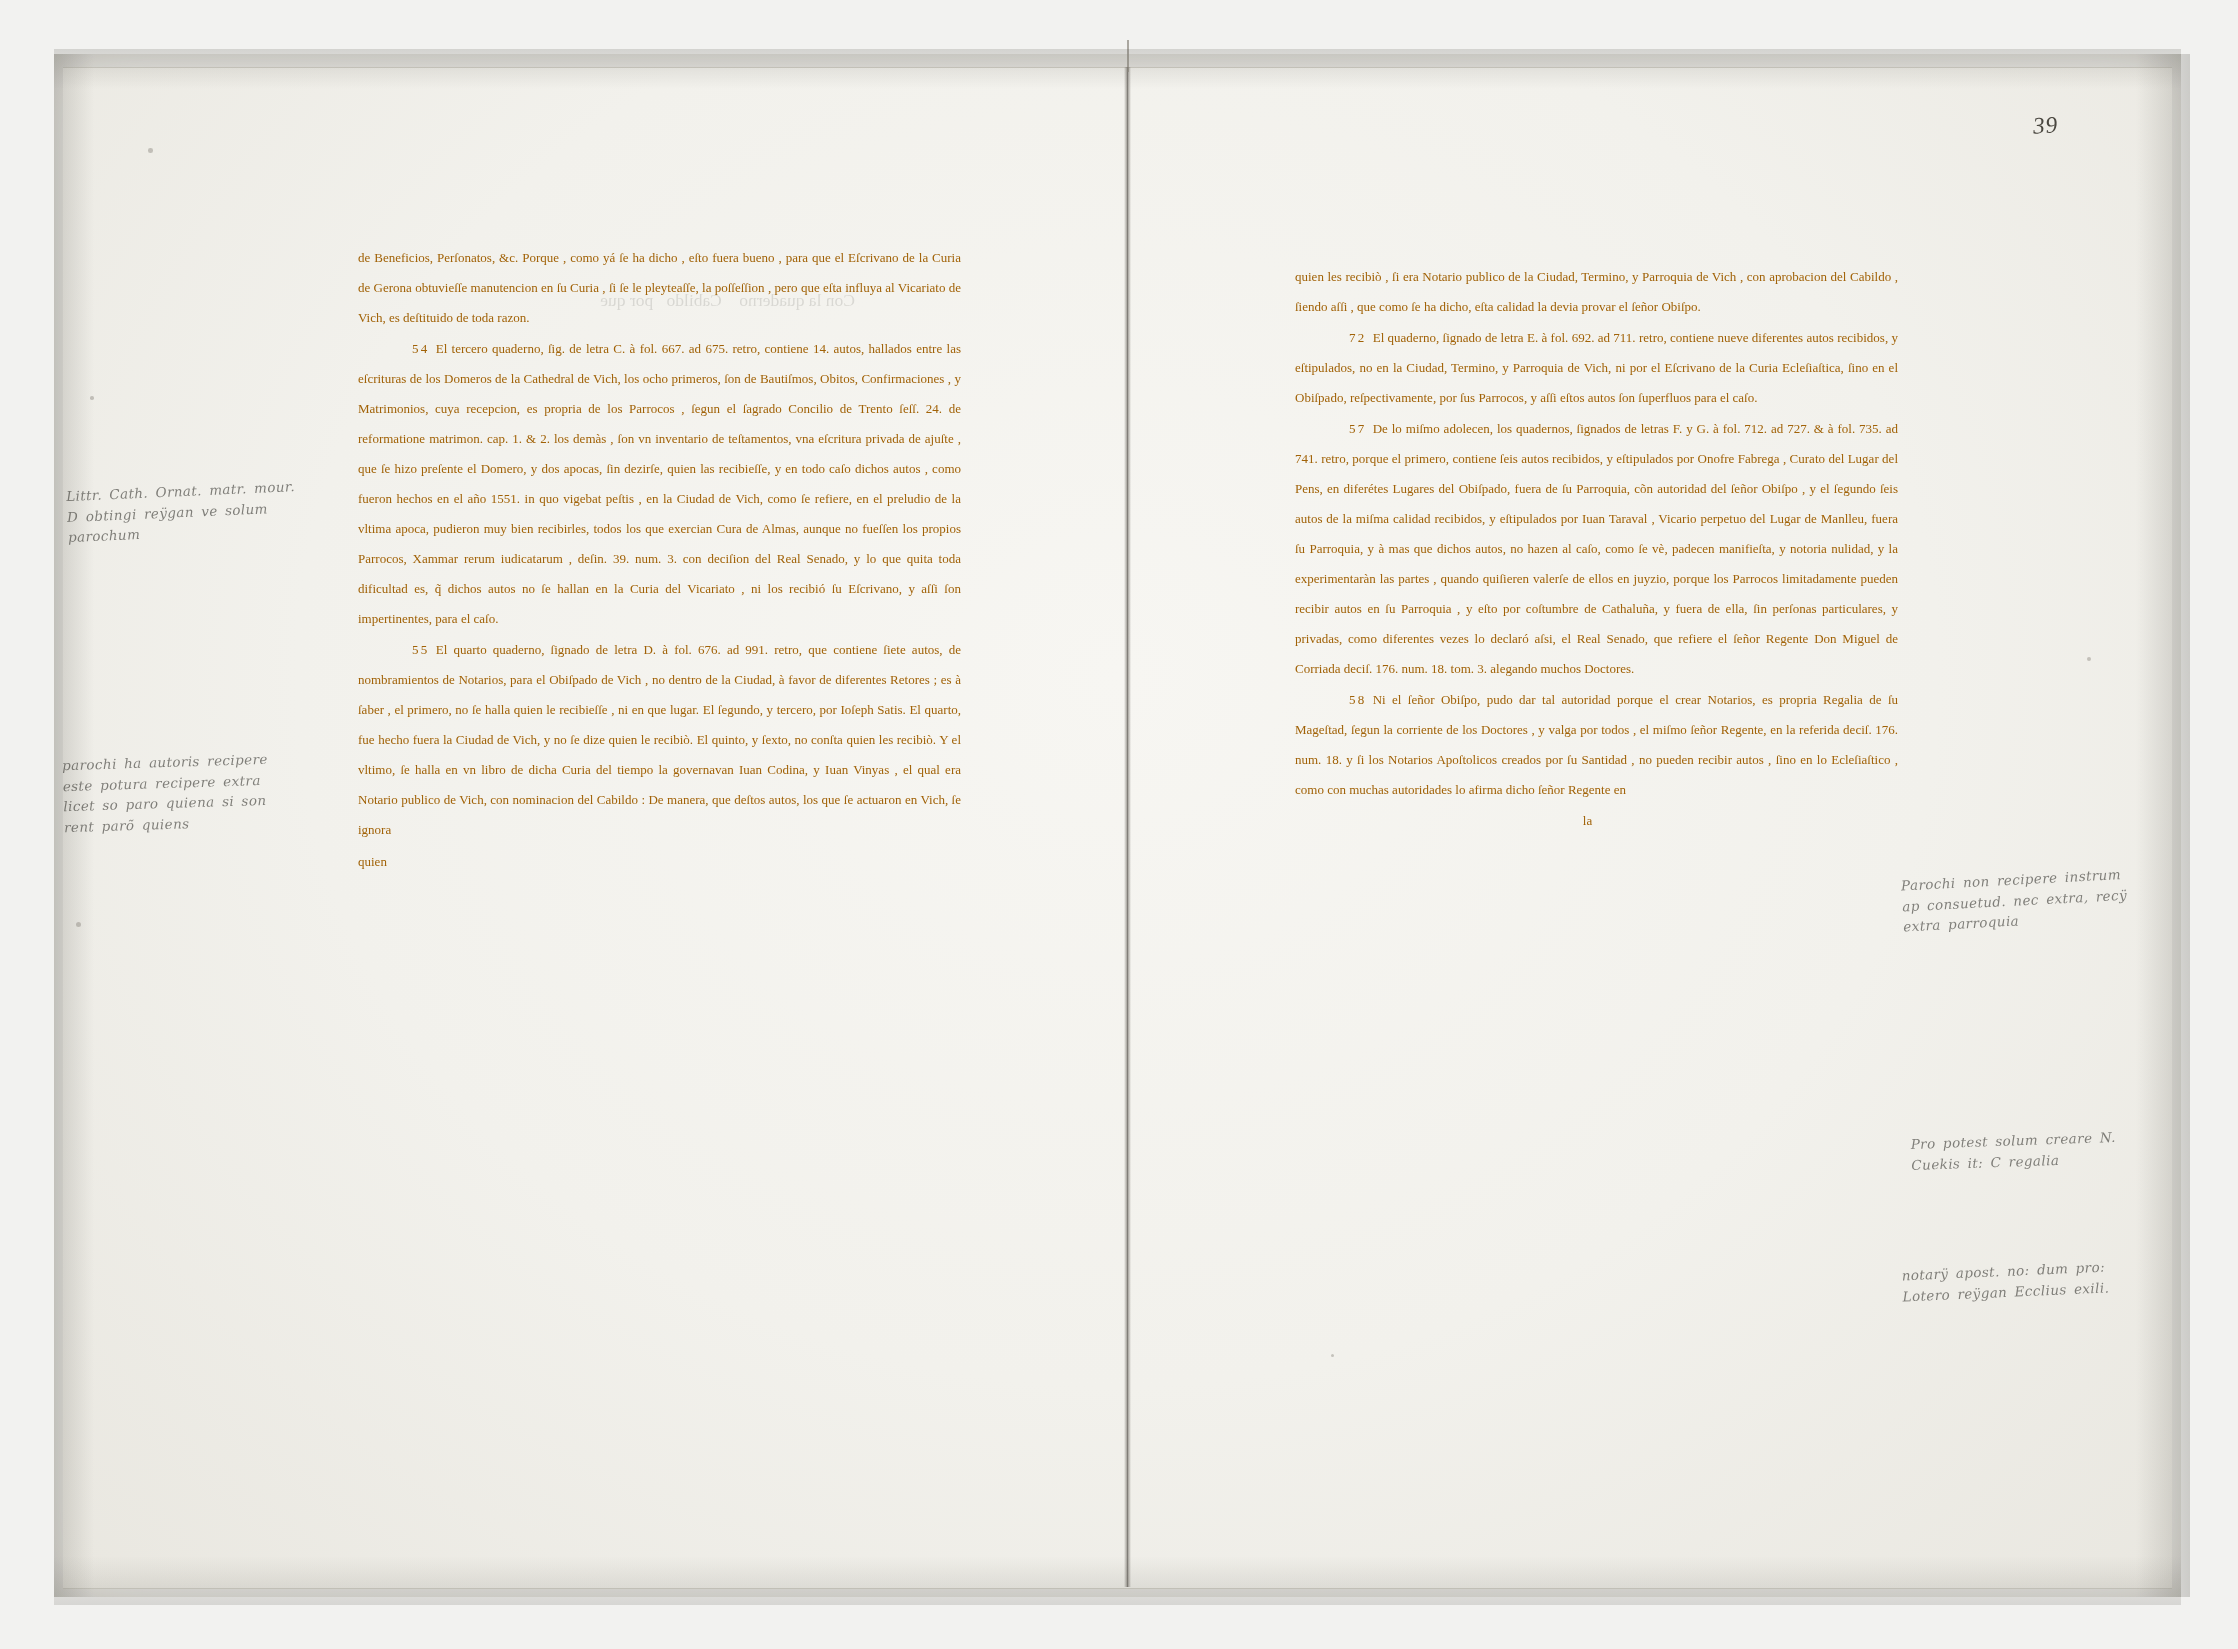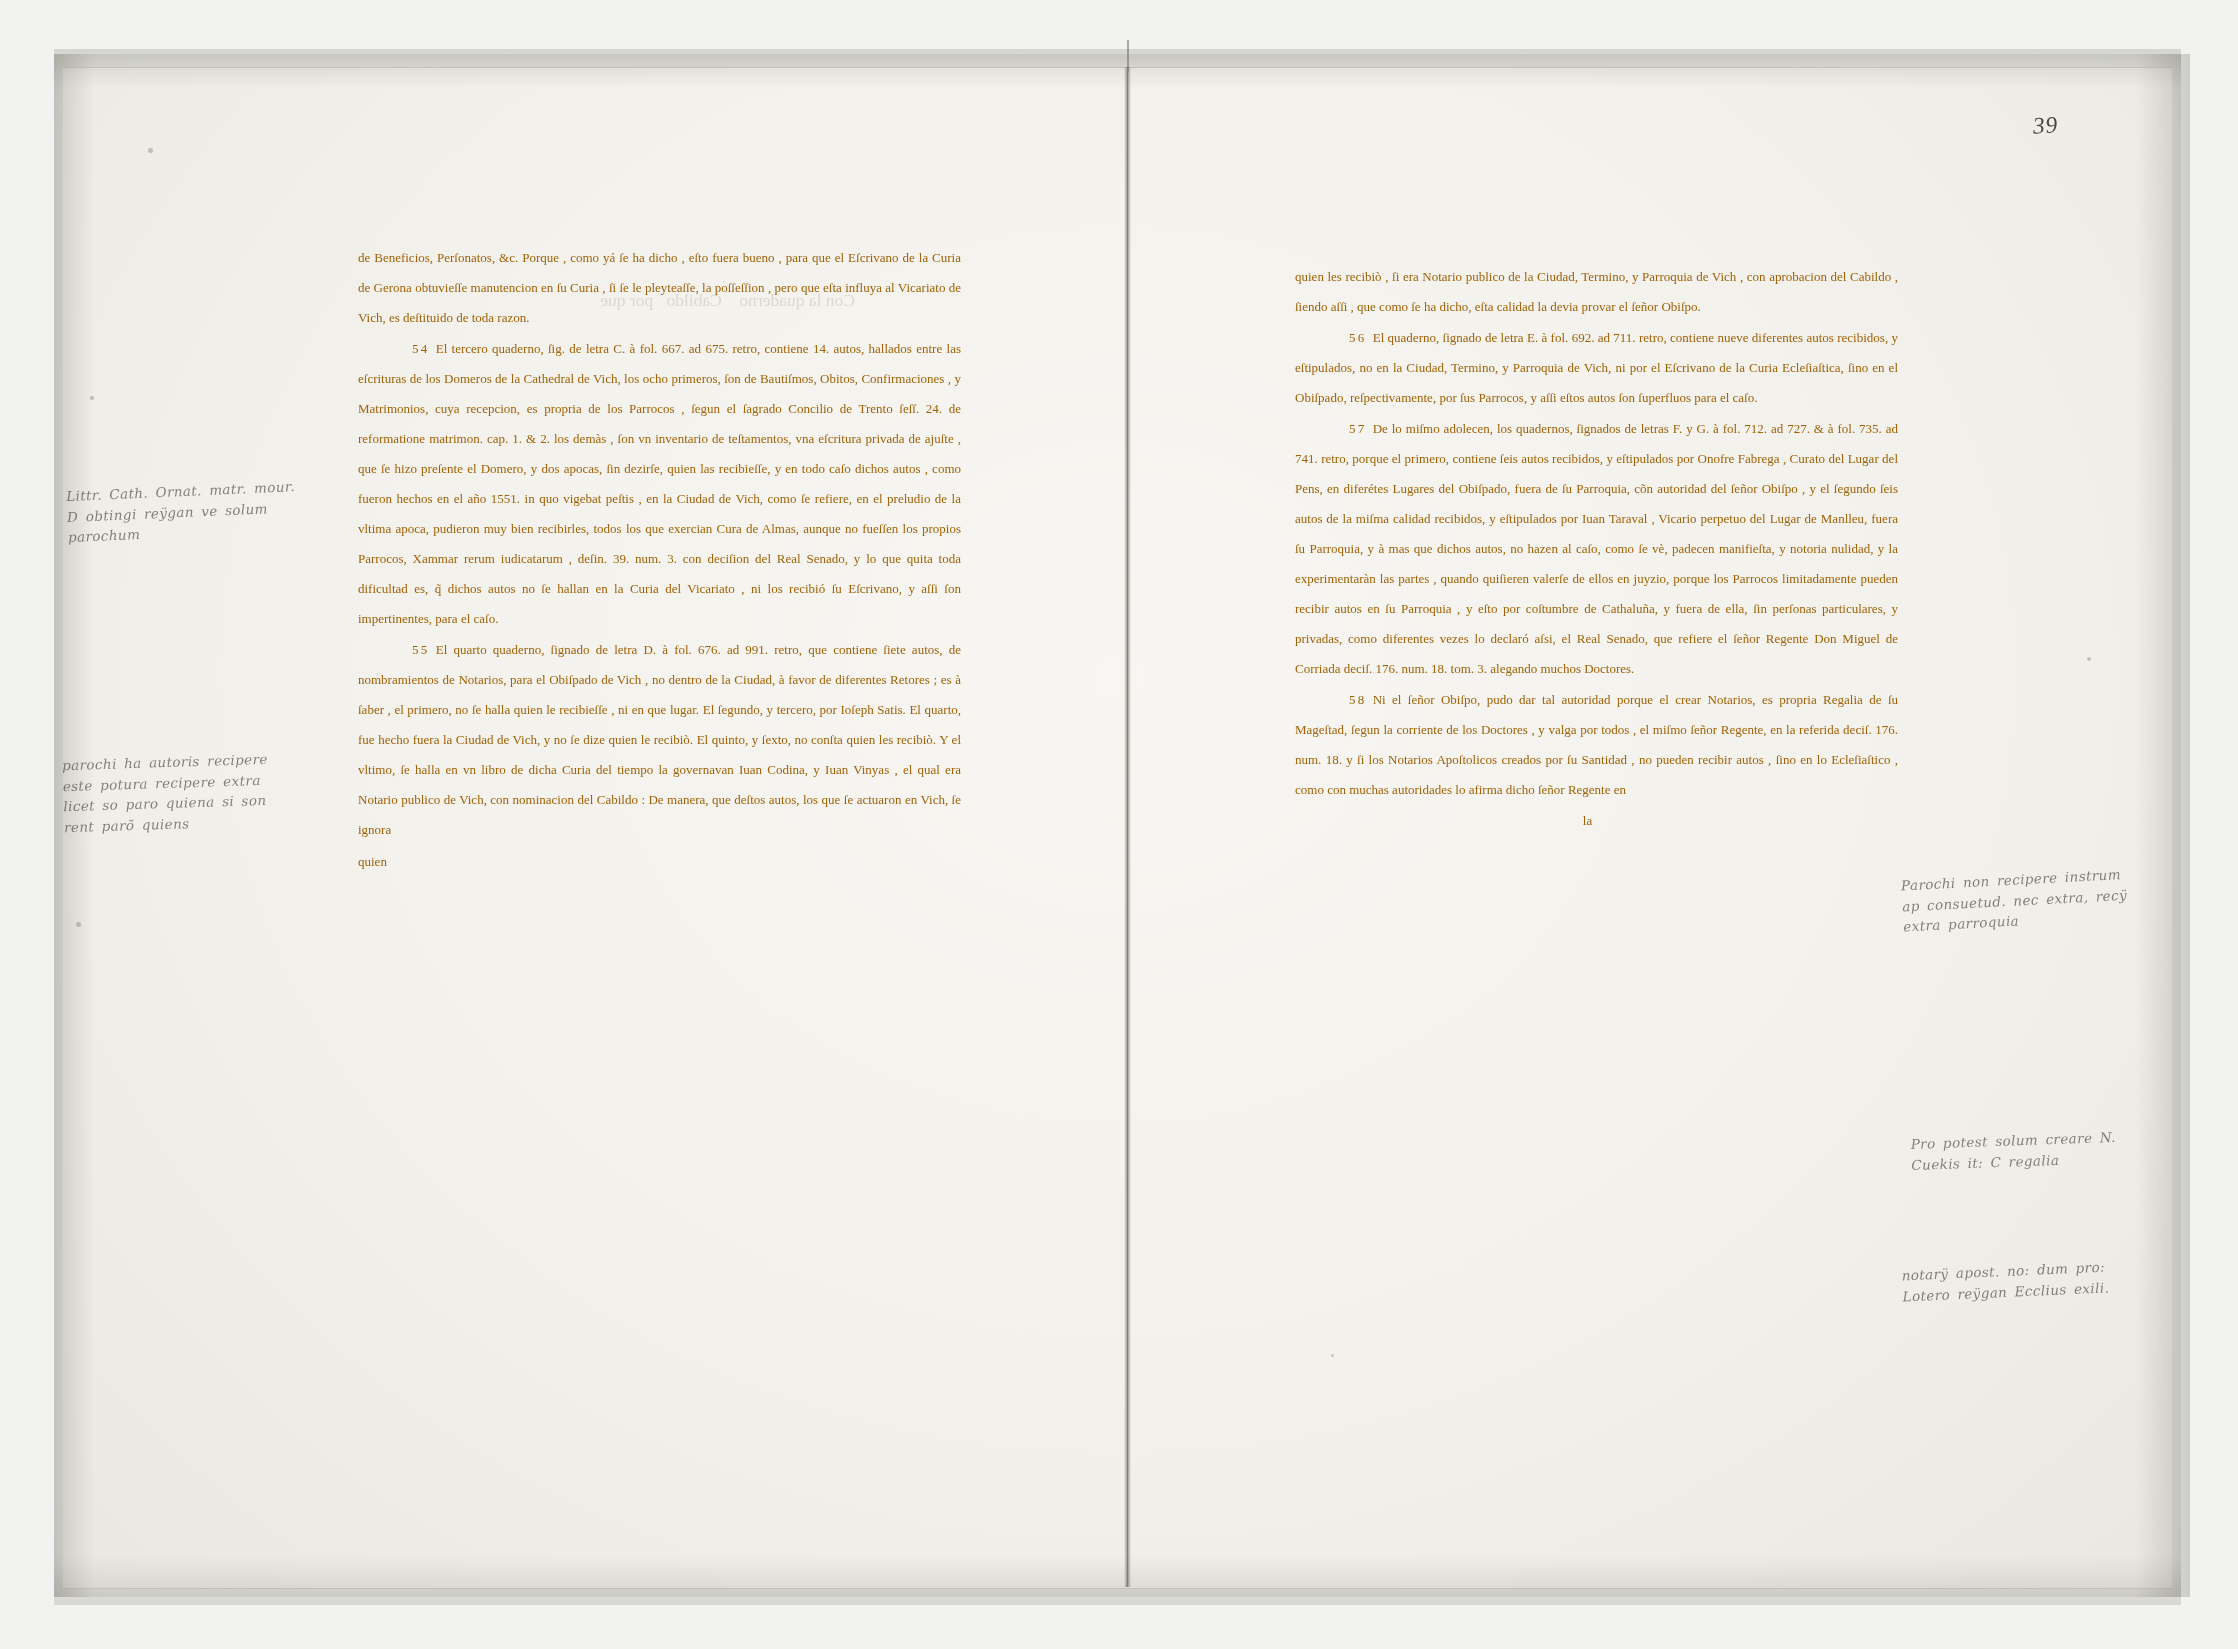--- a/index.html
+++ b/index.html
@@ -212,21 +212,21 @@
     <span class="catchword">quien</span>
   </div>
 
   <div class="column" id="col-right">
 
     <p class="para">
       <span>quien les recibiò , ſi era Notario publico de la Ciudad, Termino, y Parroquia de Vich , con aprobacion del Cabildo , ſiendo aſſi , que como ſe ha dicho, eſta calidad la devia provar el ſeñor Obiſpo.</span>
     </p>
 
     <p class="para indent">
-      <span class="num">56</span><span>El quaderno, ſignado de letra E. à fol. 692. ad 711. retro, contiene nueve diferentes autos recibidos, y eſtipulados, no en la Ciudad, Termino, y Parroquia de Vich, ni por el Eſcrivano de la Curia Ecleſiaſtica, ſino en el Obiſpado, reſpectivamente, por ſus Parrocos, y aſſi eſtos autos ſon ſuperfluos para el caſo.</span>
+      <span class="num">72</span><span>El quaderno, ſignado de letra E. à fol. 692. ad 711. retro, contiene nueve diferentes autos recibidos, y eſtipulados, no en la Ciudad, Termino, y Parroquia de Vich, ni por el Eſcrivano de la Curia Ecleſiaſtica, ſino en el Obiſpado, reſpectivamente, por ſus Parrocos, y aſſi eſtos autos ſon ſuperfluos para el caſo.</span>
     </p>
 
     <p class="para indent">
       <span class="num">57</span><span>De lo miſmo adolecen, los quadernos, ſignados de letras F. y G. à fol. 712. ad 727. &amp; à fol. 735. ad 741. retro, porque el primero, contiene ſeis autos recibidos, y eſtipulados por Onofre Fabrega , Curato del Lugar del Pens, en diferétes Lugares del Obiſpado, fuera de ſu Parroquia, cõn autoridad del ſeñor Obiſpo , y el ſegundo ſeis autos de la miſma calidad recibidos, y eſtipulados por Iuan Taraval , Vicario perpetuo del Lugar de Manlleu, fuera ſu Parroquia, y à mas que dichos autos, no hazen al caſo, como ſe vè, padecen manifieſta, y notoria nulidad, y la experimentaràn las partes , quando quiſieren valerſe de ellos en juyzio, porque los Parrocos limitadamente pueden recibir autos en ſu Parroquia , y eſto por coſtumbre de Cathaluña, y fuera de ella, ſin perſonas particulares, y privadas, como diferentes vezes lo declaró aſsi, el Real Senado, que refiere el ſeñor Regente Don Miguel de Corriada deciſ. 176. num. 18. tom. 3. alegando muchos Doctores.</span>
     </p>
 
     <p class="para indent">
       <span class="num">58</span><span>Ni el ſeñor Obiſpo, pudo dar tal autoridad porque el crear Notarios, es propria Regalia de ſu Mageſtad, ſegun la corriente de los Doctores , y valga por todos , el miſmo ſeñor Regente, en la referida deciſ. 176. num. 18. y ſi los Notarios Apoſtolicos creados por ſu Santidad , no pueden recibir autos , ſino en lo Ecleſiaſtico , como con muchas autoridades lo afirma dicho ſeñor Regente en</span>
     </p>
 

